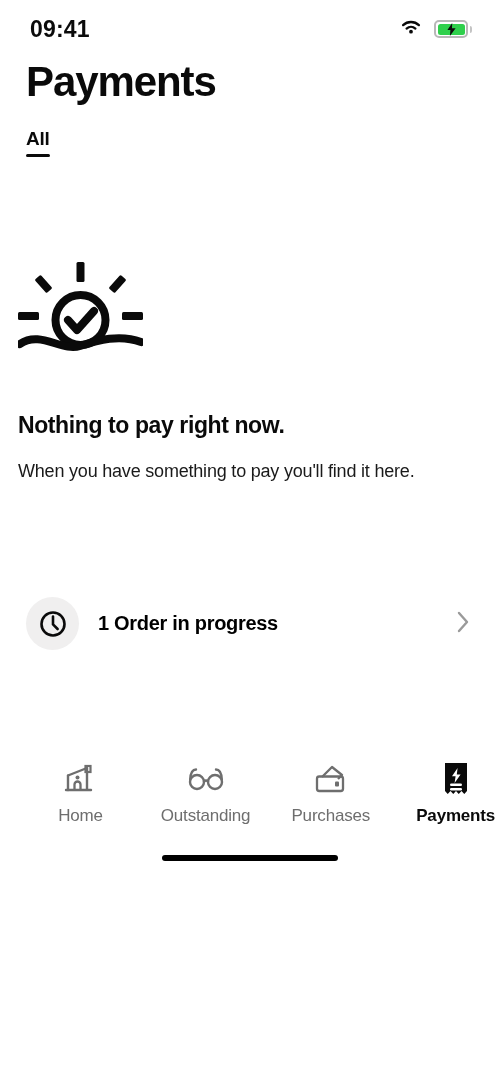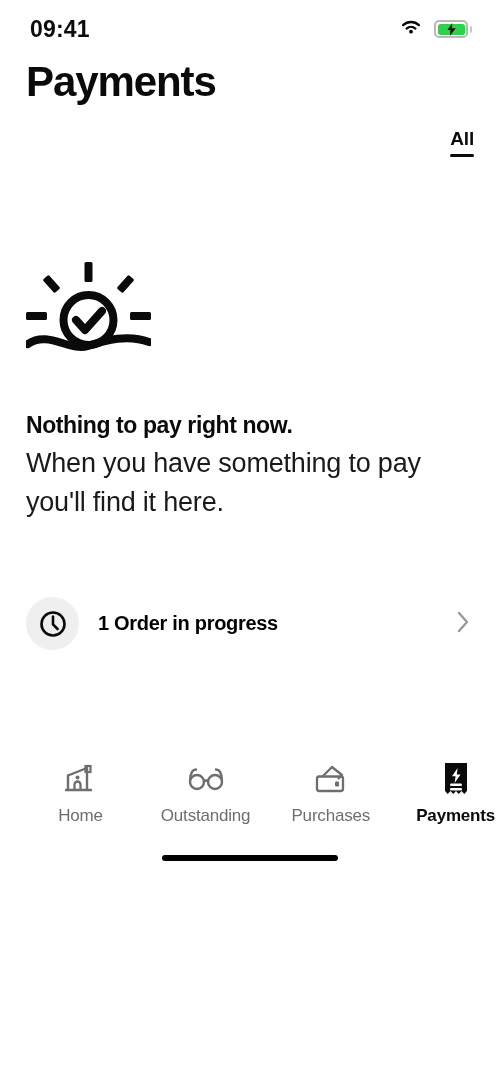--- a/index.html
+++ b/index.html
@@ -30,36 +30,36 @@
   }
   .battery-cap {
     width:2.5px; height:7px; background:#C4C4C4; border-radius:0 2px 2px 0; margin-left:1.5px;
   }
 
   
   .header { position:absolute; top:58px; left:0; right:0; padding:0 26px; }
   .page-title {
     font-size:42px; font-weight:700; color:#0A0A0A; letter-spacing:-1.1px; line-height:1.15;
   }
-  .tabs { display:flex; align-items:flex-end; gap:22px; margin-top:22px;flex-direction:column; }
+  .tabs { display:flex; align-items:flex-end; gap:22px; margin-top:22px; }
   .tab { position:relative; padding-bottom:7px; cursor:pointer; }
   .tab-label { font-size:19px; color:#8E8E8E; letter-spacing:-0.2px; display:block; }
   .tab.active .tab-label { color:#0A0A0A; font-weight:600; }
   .tab.active::after {
     content:""; position:absolute; left:0; right:0; bottom:0; height:3px; background:#0A0A0A; border-radius:2px;
   }
 
   
-  .empty { position:absolute; top:262px; left:0; right:0; padding:0 26px; }
+  .empty { position:absolute; top:262px; left:0; right:0; padding:0 18px; }
   .sun-icon { width:125px; height:100px; display:block; }
   .empty-title {
     margin-top:50px; font-size:23px; font-weight:700; color:#0A0A0A; letter-spacing:-0.4px;
   }
   .empty-body {
-    margin-top:5px; font-size:27px; color:#1A1A1A; line-height:1.45; letter-spacing:-0.2px;
+    margin-top:19px; font-size:18px; color:#1A1A1A; line-height:1.45; letter-spacing:-0.2px;
     max-width:452px;
   }
 
   
   .order-row {
     position:absolute; top:597px; left:0; right:0; padding:0 26px;
     display:flex; align-items:center; cursor:pointer;
   }
   .order-icon-circle {
     width:53px; height:53px; border-radius:50%; background:#F0EFEF;

